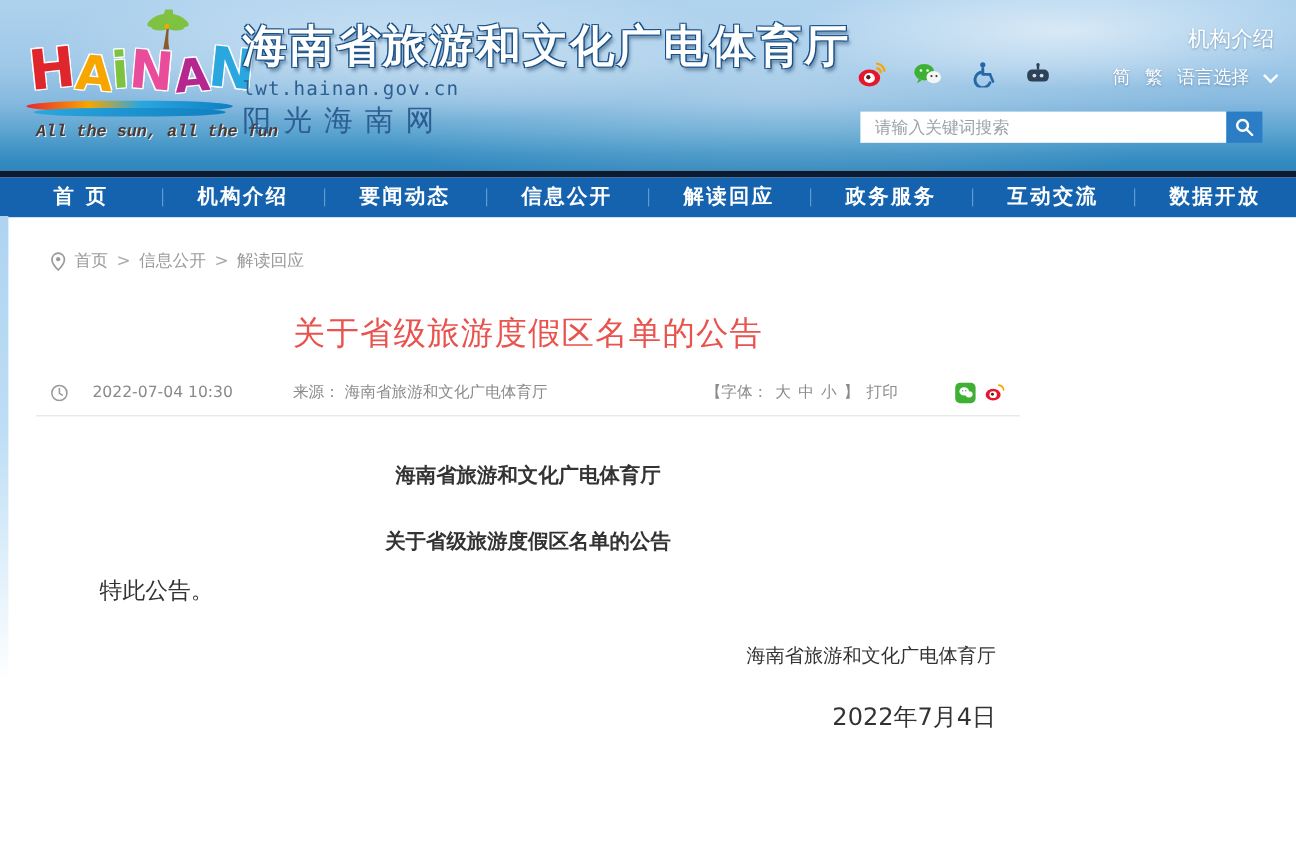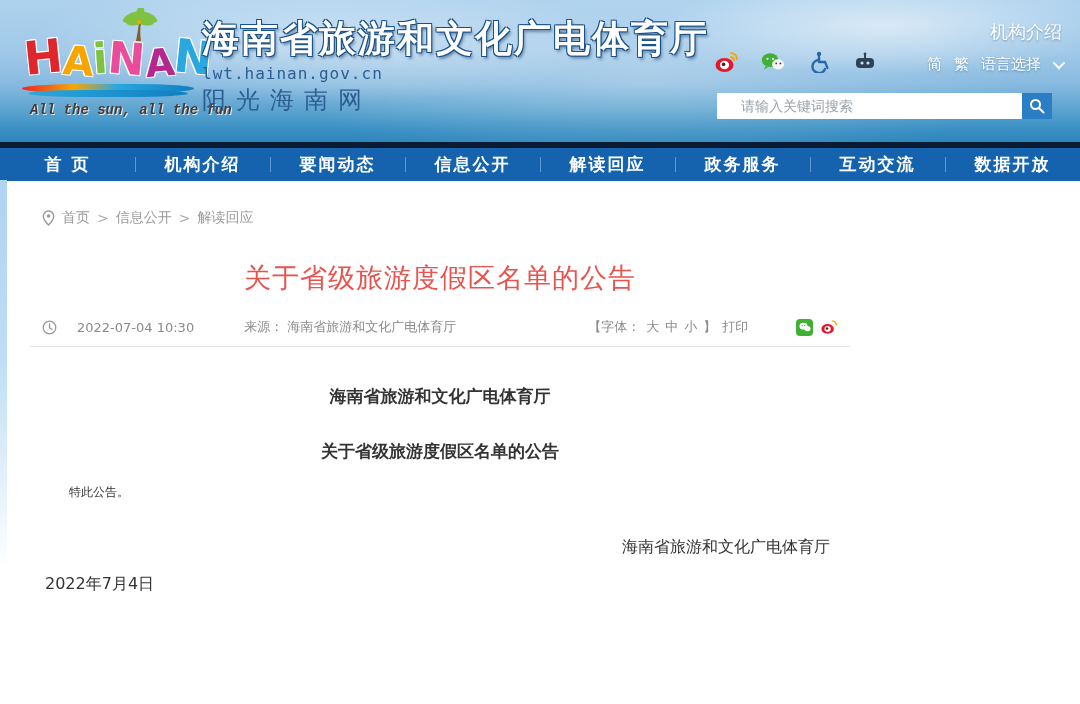--- a/index.html
+++ b/index.html
@@ -48,21 +48,21 @@
   .hdr-icons { position:absolute; left:715px; top:50px; display:flex; align-items:center; gap:22px; }
   .hdr-icons .ico { width:24px; height:24px; display:flex; align-items:center; justify-content:center; cursor:pointer; }
   .lang-row { position:absolute; right:18px; top:55px; display:flex; align-items:center; gap:12px;
     font-size:15px; color:#fff; text-shadow:0 1px 2px rgba(20,60,100,.4); }
   .lang-row span { cursor:pointer; }
   .chevron { width:9px; height:9px; border-right:2px solid #fff; border-bottom:2px solid #fff;
     transform:rotate(45deg) translateY(-2px); display:inline-block; cursor:pointer; }
 
   
   .search-bar { position:absolute; left:717px; top:93px; width:335px; height:26px; display:flex; }
-  .search-input { flex:1; height:26px; border:none; outline:none; padding:0 24px; font-size:14px; color:#333; background:#fff; }
+  .search-input { flex:1; height:26px; border:none; outline:none; padding:0 12px; font-size:14px; color:#333; background:#fff; }
   .search-input::placeholder { color:#9aa3ab; }
   .search-btn { width:30px; height:26px; border:none; background:#2b7ec6; cursor:pointer;
     display:flex; align-items:center; justify-content:center; }
 
   
   .nav-strip { width:1080px; height:6px; background:#0a1c33; }
   .navbar { width:1080px; height:33px; background:#1563ae; display:flex; align-items:center; }
   .nav-item { flex:1; text-align:center; color:#fff; font-size:17px; font-weight:bold;
     letter-spacing:2px; cursor:pointer; position:relative; line-height:33px; }
   .nav-item + .nav-item::before { content:""; position:absolute; left:0; top:9px; width:1px; height:15px;
@@ -91,23 +91,23 @@
   .share-ico { width:17px; height:17px; cursor:pointer; display:flex; align-items:center; justify-content:center; }
   .wechat-share { background:#3eb135; border-radius:4px; }
 
   .divider { margin-top:10px; border:none; border-top:1px solid #e4e4e4; }
 
   .article-body { padding:0 15px; color:#333; }
   .body-h { text-align:center; font-size:17px; font-weight:bold; }
   .body-h.first { margin-top:38px; }
   .body-h.second { margin-top:32px; }
   .body-p { margin-top:28px; font-size:16px; line-height:33px; text-indent:2em; }
-  .body-close { margin-top:13px; font-size:12px; line-height:33px; text-indent:2em; }
+  .body-close { margin-top:13px; font-size:19px; line-height:33px; text-indent:2em; }
   .body-sign { margin-top:28px; text-align:right; font-size:16px; padding-right:5px; }
-  .body-date { margin-top:16px; text-align:left; font-size:16px; padding-right:5px; }
+  .body-date { margin-top:26px; text-align:right; font-size:20px; padding-right:5px; }
 </style>
 </head>
 <body>
 
 <div class="header">
 
   <div class="logo">
     <svg class="palm" width="44" height="34" viewBox="0 0 44 34">
       <path d="M21 14 C20 22 19 28 18 33 L23 33 C22 27 22 21 23 14 Z" fill="#8a5a2b"></path>
       <g fill="#7fc241">

